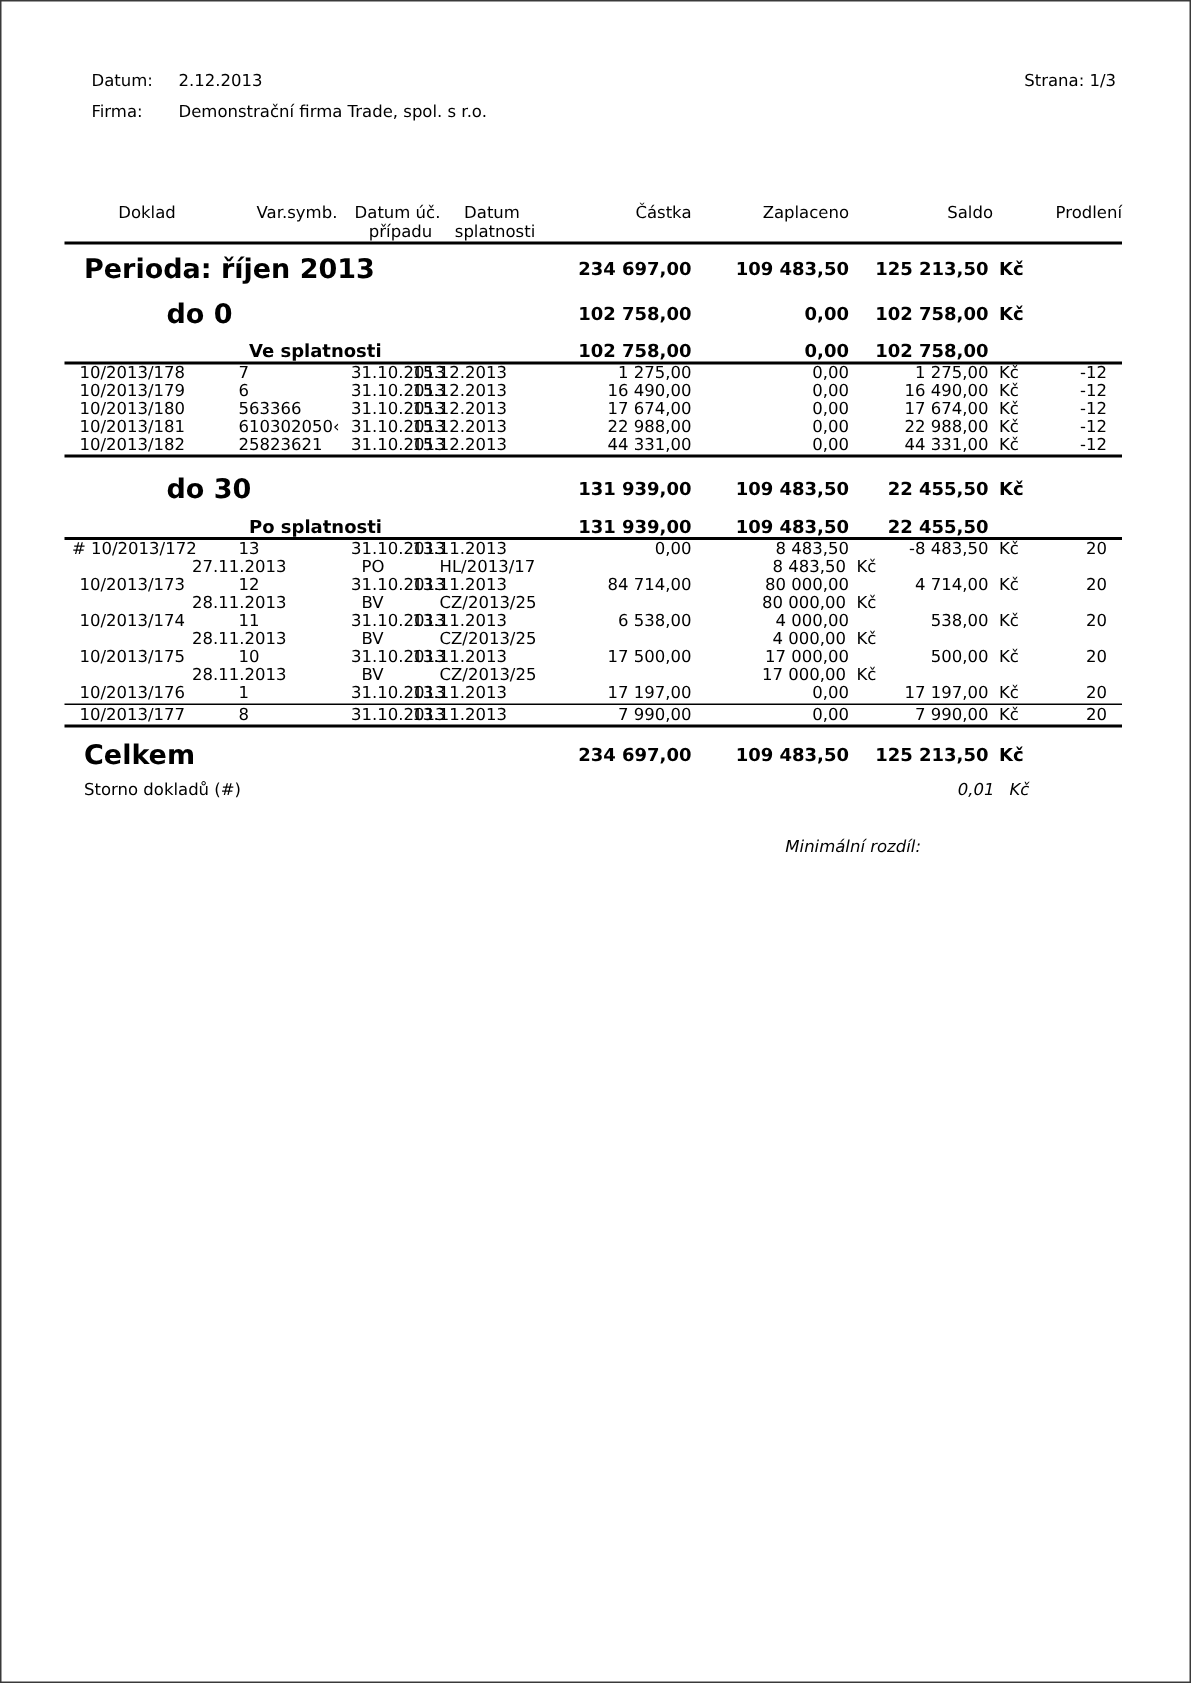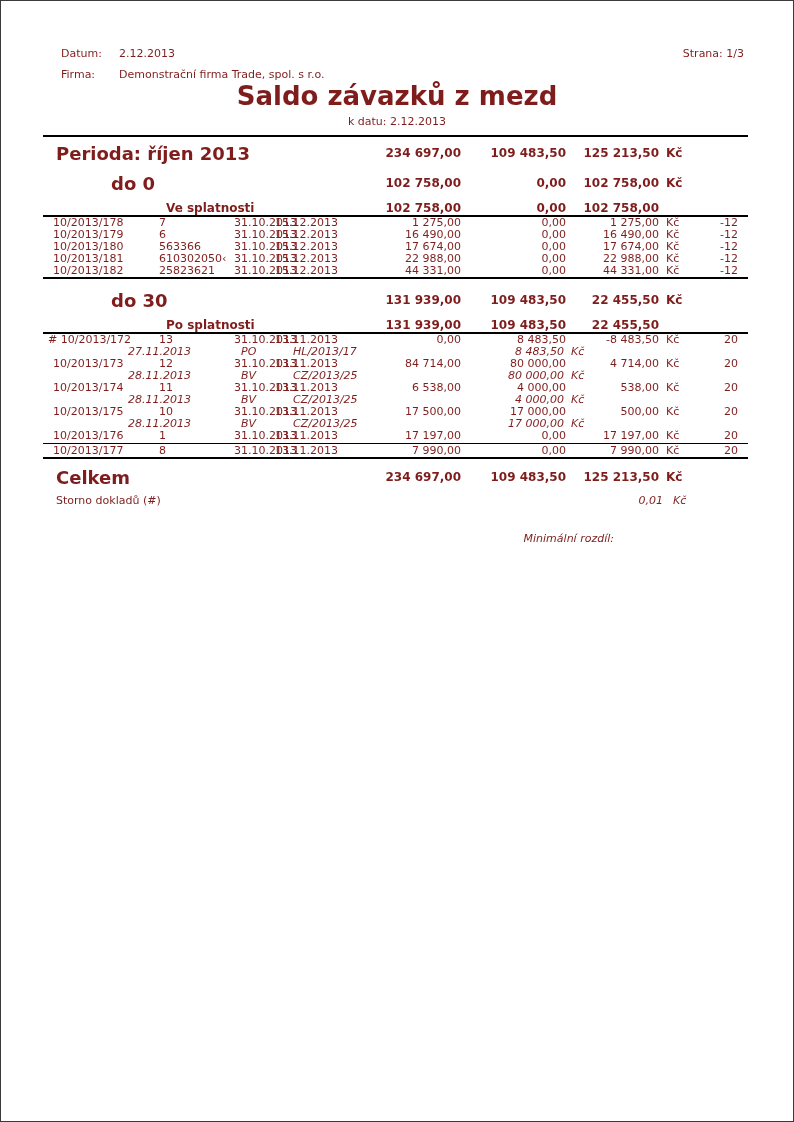--- a/index.html
+++ b/index.html
@@ -2,21 +2,21 @@
 <html><head>
 <meta charset="utf-8">
 <style>
   html,body{margin:0;padding:0;background:#fff;}
   .page{
     position:relative;
     width:792px;height:1120px;
     border:1px solid #3a3a3a;
     background:#fff;
     font-family:"DejaVu Sans","Liberation Sans",sans-serif;
-    color:#7f1d1d;
+    color:#000000;
     overflow:hidden;
   }
   .abs{position:absolute;white-space:pre;}
   .meta{font-size:11px;}
   .title{left:0;right:0;top:80px;text-align:center;font-size:26px;font-weight:bold;white-space:normal;}
   .subtitle{left:0;right:0;top:114px;text-align:center;font-size:11px;white-space:normal;}
 
   .report{position:absolute;left:42px;top:134px;width:705px;}
 
   .thead{position:relative;height:26px;font-size:11px;}
@@ -55,21 +55,21 @@
   .c1.pre{left:5px;}
   .c2{left:116px;}
   .c3{left:191px;}
   .c4{left:232px;}
   .c5{right:287px;}
   .c6{right:182px;}
   .c7{right:89px;}
   .kc{left:623px;}
   .c9{right:10px;}
 
-  .row.payment{font-style:italic;}
+  .row.payment{}
   .p1{left:85px;}
   .p2{left:198px;}
   .p3{left:250px;}
   .p5{right:184px;}
   .pkc{left:528px;}
 
   .row.footer{height:14px;line-height:14px;margin-top:8px;}
   .f1{left:13px;}
   .it{font-style:italic;}
   .f2{right:134px;margin-top:38px;}
@@ -78,24 +78,34 @@
 </style>
 </head>
 <body>
 
 <div class="page">
   <span class="abs meta" style="left:60px;top:46px;">Datum:</span>
   <span class="abs meta" style="left:118px;top:46px;">2.12.2013</span>
   <span class="abs meta" style="right:49px;top:46px;">Strana: 1/3</span>
   <span class="abs meta" style="left:60px;top:67px;">Firma:</span>
   <span class="abs meta" style="left:118px;top:67px;">Demonstrační firma Trade, spol. s r.o.</span>
-  <div class="abs title">Saldo závazků z mezd</div>
-  <div class="abs subtitle">k datu: 2.12.2013</div>
 
   <div class="report">
+    <div class="thead">
+      <span class="h hc h-doklad">Doklad</span>
+      <span class="h hc h-varsymb">Var.symb.</span>
+      <span class="h hc h-datumuc">Datum úč.</span>
+      <span class="h hc l2 h-pripadu">případu</span>
+      <span class="h hc h-datumspl">Datum</span>
+      <span class="h hc l2 h-splatnosti">splatnosti</span>
+      <span class="h h-castka">Částka</span>
+      <span class="h h-zaplaceno">Zaplaceno</span>
+      <span class="h h-saldo">Saldo</span>
+      <span class="h h-prodleni">Prodlení</span>
+    </div>
     <div class="rule2"></div>
     <div>
         <div class="row period">
           <span class="cell lbl">Perioda: říjen 2013</span>
           <span class="cell num c5">234 697,00</span>
           <span class="cell num c6">109 483,50</span>
           <span class="cell num c7">125 213,50</span>
           <span class="cell kc">Kč</span>
         </div>
         <div class="row bucket">

